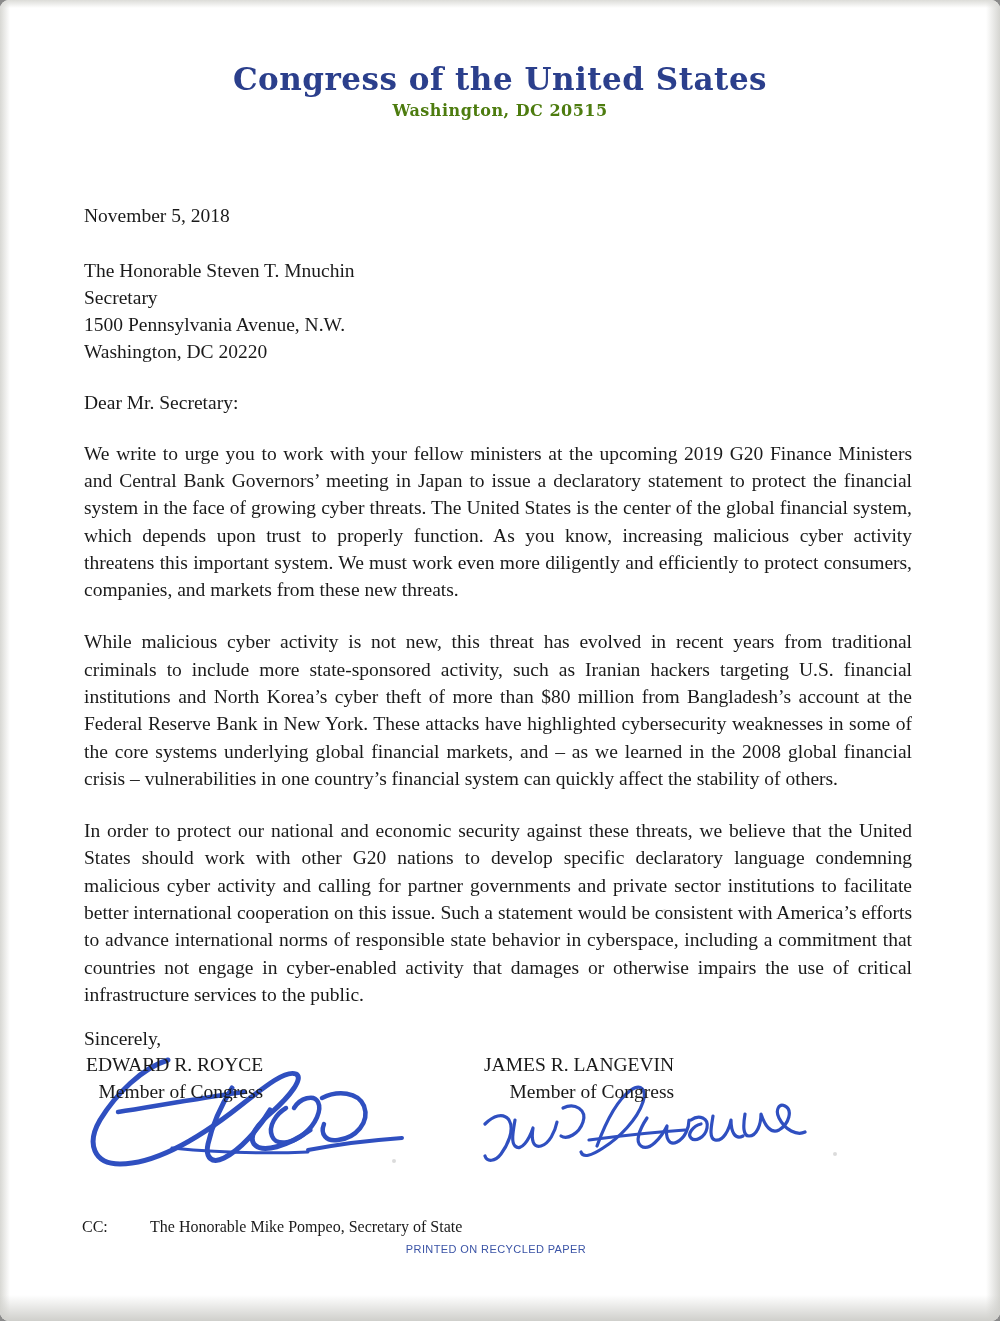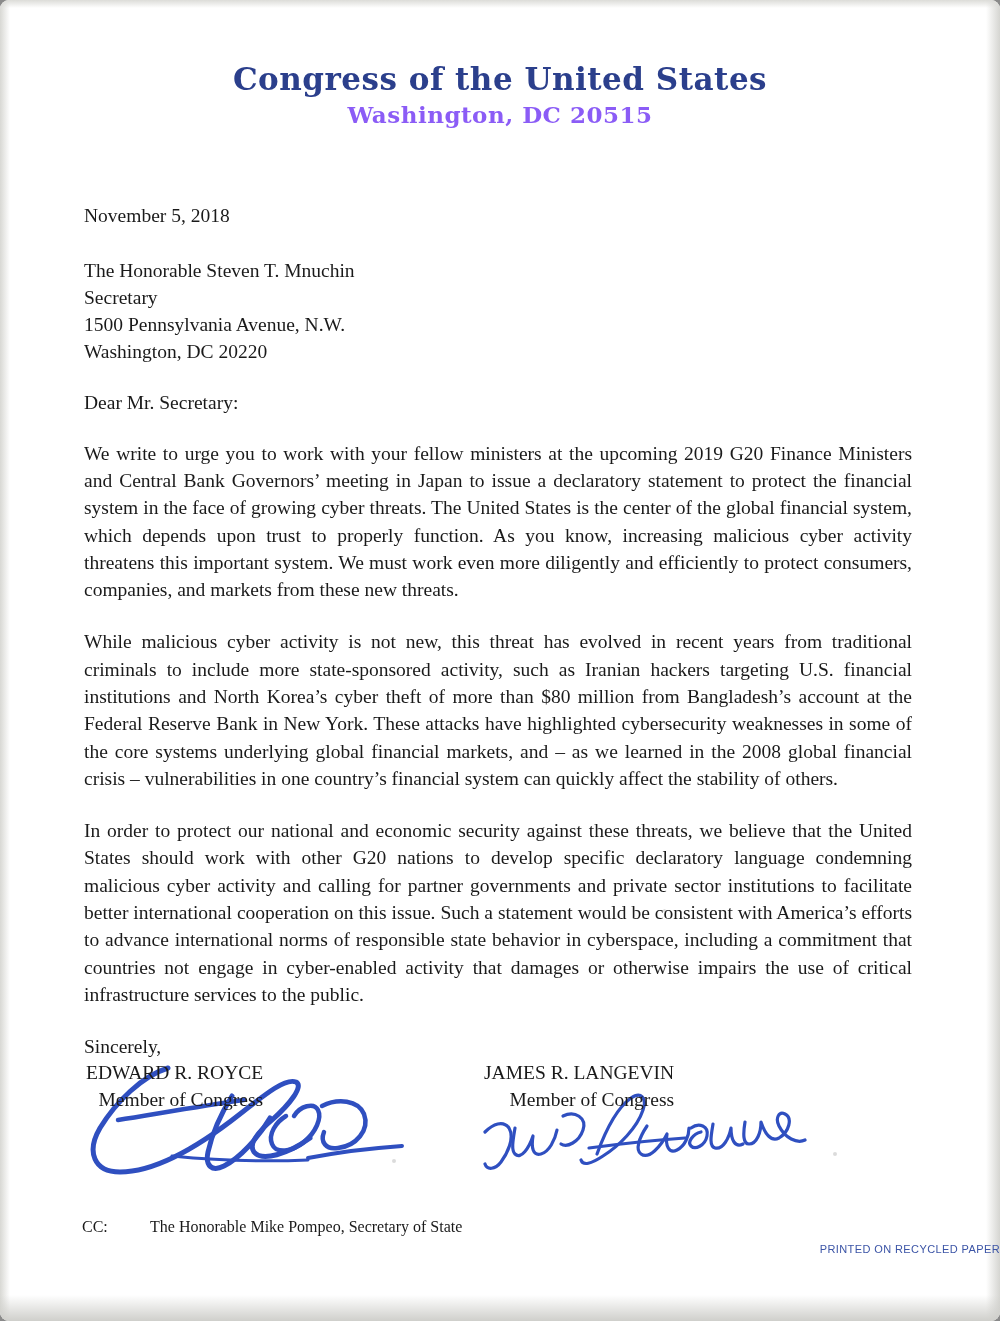--- a/index.html
+++ b/index.html
@@ -55,22 +55,22 @@
     font-family: "DejaVu Serif", serif;
     font-weight: bold;
     font-size: 31px;
     letter-spacing: 0.5px;
     color: #2b3f8c;
     line-height: 1.1;
   }
   .letterhead-sub {
     font-family: "DejaVu Serif", serif;
     font-weight: bold;
-    font-size: 23px;
-    color: #8b5cf6;
+    font-size: 16px;
+    color: #4d7c0f;
     margin-top: 5px;
     letter-spacing: 0.5px;
   }
 
   .body-wrap {
     position: absolute;
     left: 84px;
     right: 88px;
     top: 205px;
   }
@@ -91,21 +91,21 @@
   p.para {
     font-size: 19.5px;
     line-height: 1.40;
     text-align: justify;
     margin: 0 0 25px 0;
   }
   p.para:last-of-type { margin-bottom: 0; }
 
   .closing {
     font-size: 19.5px;
-    margin-top: 28px;
+    margin-top: 20px;
   }
 
   .sig-area {
     position: relative;
     height: 132px;
     margin-top: 2px;
     text-align: right;
   }
   .sig-svg {
     position: absolute;
@@ -132,23 +132,23 @@
     top: 1218px;
     font-size: 16px;
   }
   .cc-label {
     display: inline-block;
     width: 68px;
   }
 
   .recycled {
     position: absolute;
-    left: 0; right: 0;
+    left: 0; right: 8px;
     top: 1243px;
-    text-align: right;
+    text-align: center;
     font-family: "Liberation Sans", sans-serif;
     font-size: 11px;
     letter-spacing: 0.4px;
     color: #3b54a6;
   }
 
   .speck {
     position: absolute;
     background: #bdbdbd;
     border-radius: 50%;

